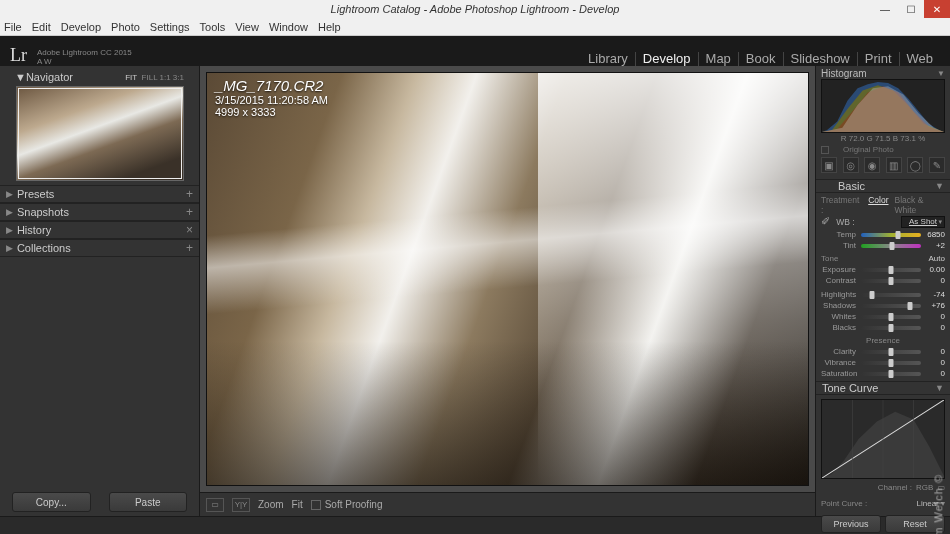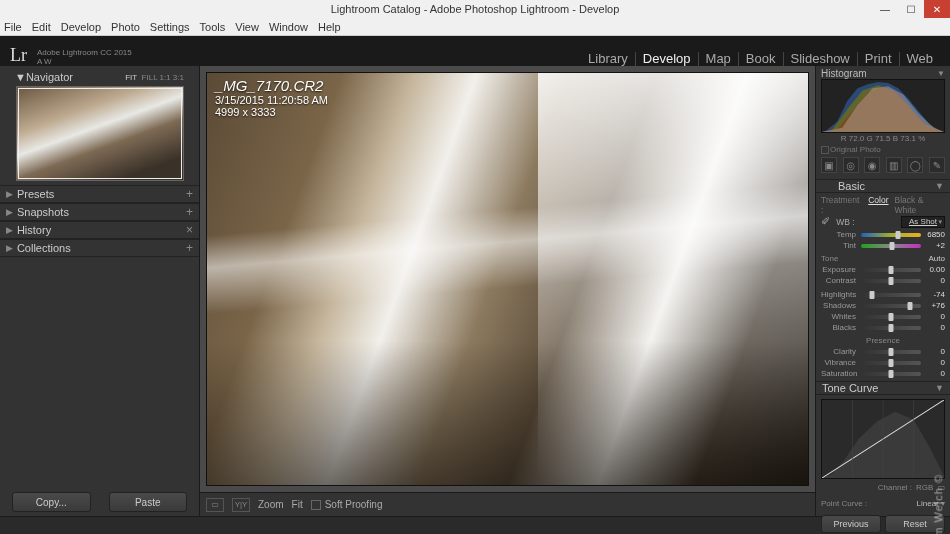--- a/index.html
+++ b/index.html
@@ -1,20 +1,20 @@
 <!DOCTYPE html>
 <html><head>
 <meta charset="utf-8">
 <style>
 * { margin:0; padding:0; box-sizing:border-box; font-family:"Segoe UI",Arial,sans-serif; -webkit-font-smoothing:antialiased; }
 body { width:950px; height:534px; background:#2a2a2a; color:#aaa; font-size:11px; overflow:hidden; }
 
 
 .titlebar { height:18px; background:#f0f0f0; display:flex; align-items:center; color:#333; font-size:11px; position:relative; }
-.titlebar .title { position:absolute; left:50%; transform:translateX(-50%); }
+.titlebar .title { position:absolute; left:50%; transform:translateX(-50%);font-style:italic; }
 .titlebar .winbtns { position:absolute; right:0; top:0; height:18px; display:flex; }
 .titlebar .winbtns span { width:26px; height:18px; display:flex; align-items:center; justify-content:center; font-size:10px; color:#333; }
 .titlebar .winbtns .close { background:#c84031; color:#fff; }
 
 .menubar { height:18px; background:#f0f0f0; border-bottom:1px solid #ccc; display:flex; align-items:center; padding:0 4px; color:#333; font-size:11px; }
 .menubar div { margin-right:10px; }
 
 .idbar { height:30px; background:#1a1a1a; display:flex; align-items:flex-end; padding:0 10px; }
 .idbar .logo { font-family:Georgia,serif; font-size:18px; color:#ddd; margin-right:10px; }
 .idbar .idtxt { display:flex; flex-direction:column; font-size:8px; line-height:9px; color:#888; }
@@ -64,21 +64,21 @@
 .toolbar .sq{width:18px;height:14px;border:1px solid #555;display:flex;align-items:center;justify-content:center;font-size:8px;color:#888;}
 .toolbar .soft{display:flex;align-items:center;gap:4px;}
 .toolbar .soft .cb{width:10px;height:10px;border:1px solid #666;}
 
 
 .histo { padding:2px 5px 4px 5px; }
 .histhead{display:flex;align-items:center;font-size:10px;color:#bbb;}
 .histhead .tri{margin-left:auto;font-size:8px;color:#888;}
 .histsvg { width:100%; height:54px; background:#222; border:1px solid #111; display:block;}
 .histinfo { font-size:8px; color:#888; text-align:center; padding:1px 0;}
-.orig { font-size:8px; color:#777; display:flex;align-items:center;gap:1px;padding:1px 0;}
+.orig { font-size:8px; color:#777; display:flex;align-items:center;gap:14px;padding:1px 0;}
 .orig .cb{width:8px;height:8px;border:1px solid #555;}
 .toolstrip { display:flex; justify-content:space-between; padding:2px 0;}
 .toolstrip span{width:16px;height:16px;border:1px solid #444;display:flex;align-items:center;justify-content:center;font-size:10px;color:#888;background:#2b2b2b;}
 
 .basicbody { padding:2px 5px; font-size:8.5px; color:#aaa;}
 .treat { display:flex; gap:6px; margin-bottom:0;}
 .treat span{color:#777;} .treat .act{color:#ddd;text-decoration:underline;}
 .wbrow{display:flex;align-items:center;margin-bottom:1px;}
 .wbrow .wbsel{margin-left:auto;width:44px;height:12px;background:#222;border:1px solid #111;font-size:8px;display:flex;align-items:center;justify-content:center;color:#ccc;position:relative;text-decoration:underline;}
 .wbrow .wbsel::after{content:"▾";position:absolute;right:2px;font-size:7px;color:#888;}

